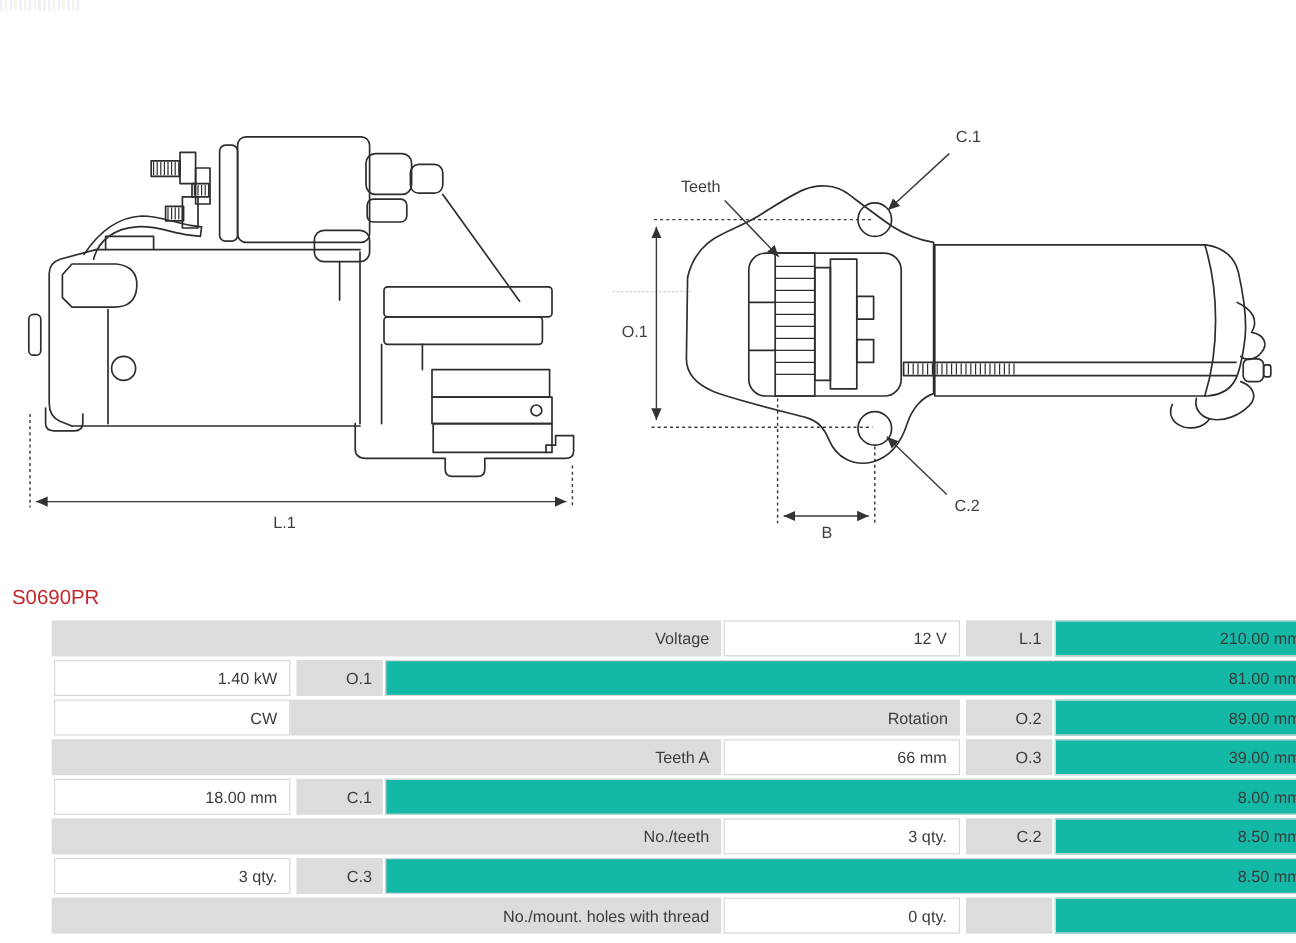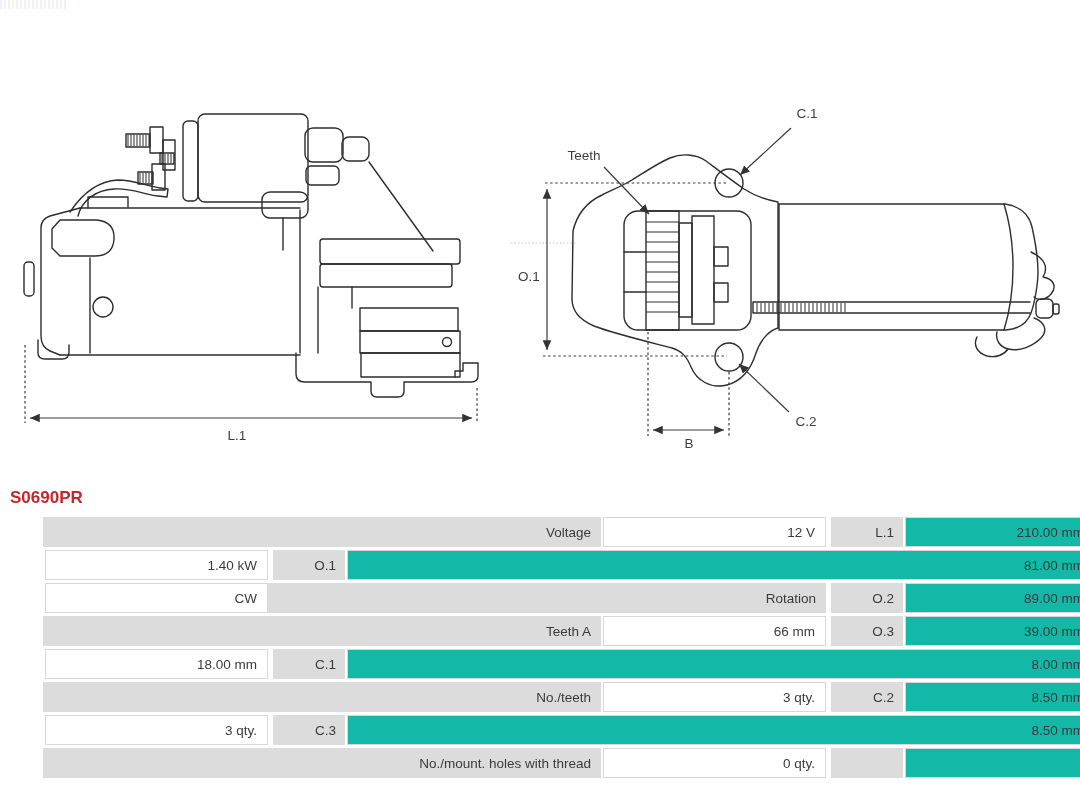--- a/index.html
+++ b/index.html
@@ -10,30 +10,30 @@
   }
   
   .artifact{
     position:absolute;left:0;top:0;width:66px;height:9px;opacity:.55;
     background:repeating-linear-gradient(90deg,
       #dbe6f0 0 2px,#ffffff 2px 4px,#f3ead5 4px 6px,#ffffff 6px 8px);
   }
   .drawings{position:absolute;left:0;top:0;width:1080px;height:470px;}
   .product-code{
     position:absolute;left:10px;top:488px;
-    font-size:17px;line-height:20px;font-weight:700;color:#c5272d;
+    font-size:17px;line-height:20px;font-weight:400;color:#c5272d;
   }
   .spec-table{position:absolute;left:8px;top:517px;width:1052px;margin-left:35px;}
   .trow{display:flex;height:30px;margin-bottom:3px;}
   .cell{
     box-sizing:border-box;display:flex;align-items:center;justify-content:flex-end;
     font-size:13.5px;color:#3b3b3b;white-space:nowrap;
   }
   .c-prop{width:558px;background:#dcdcdc;padding-right:10px;}
-  .c-val{width:223px;background:#ffffff;border:1px solid #d8d8d8;padding-right:10px;margin-left:2px;}
+  .c-val{width:197px;background:#ffffff;border:1px solid #d8d8d8;padding-right:10px;margin-left:2px;}
   .c-dim{width:72px;background:#dcdcdc;padding-right:9px;margin-left:5px;}
   .c-dimval{flex:1;background:#14b8a6;border:1px solid #d8d8d8;padding-right:10px;margin-left:2px;}
   svg .ln{stroke:#2d2d2d;stroke-width:1.4;fill:none;stroke-linejoin:round;stroke-linecap:round;}
   svg .thin{stroke:#2d2d2d;stroke-width:1;fill:none;}
   svg .dim{stroke:#3a3a3a;stroke-width:1.2;fill:none;}
   svg .dot{stroke:#3a3a3a;stroke-width:1.2;fill:none;stroke-dasharray:2.5 2.6;}
   svg .faint{stroke:#c4c4c4;stroke-width:1;fill:none;stroke-dasharray:1.5 2;}
   svg text{font-family:"Liberation Sans","DejaVu Sans",sans-serif;font-size:13.5px;fill:#3e3e3e;}
 </style>
 </head>

